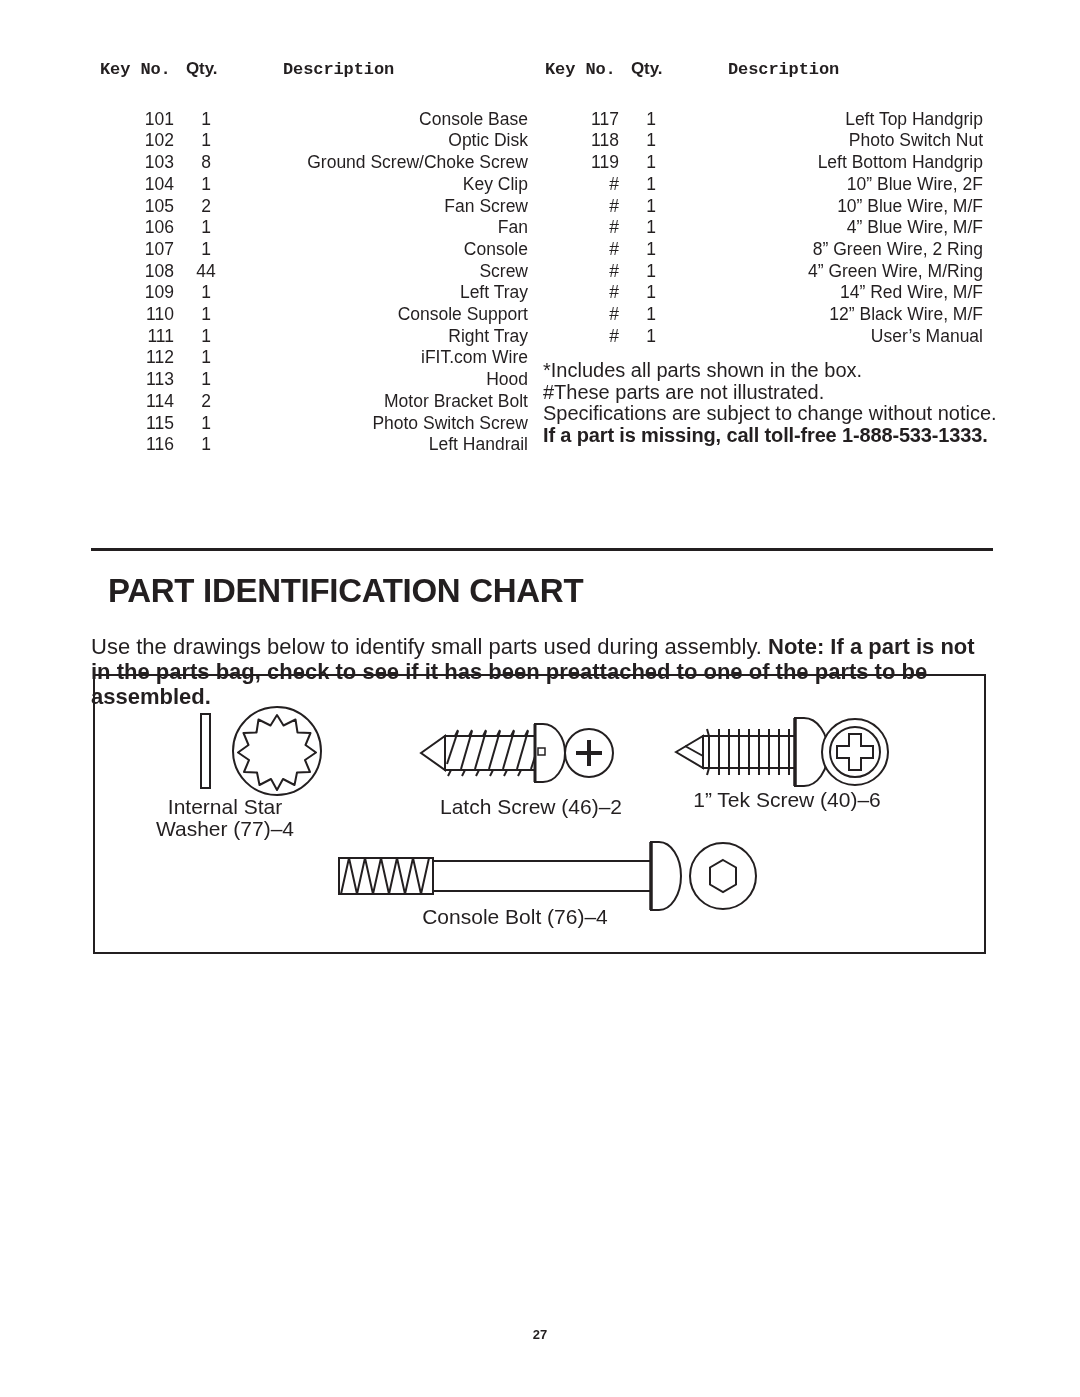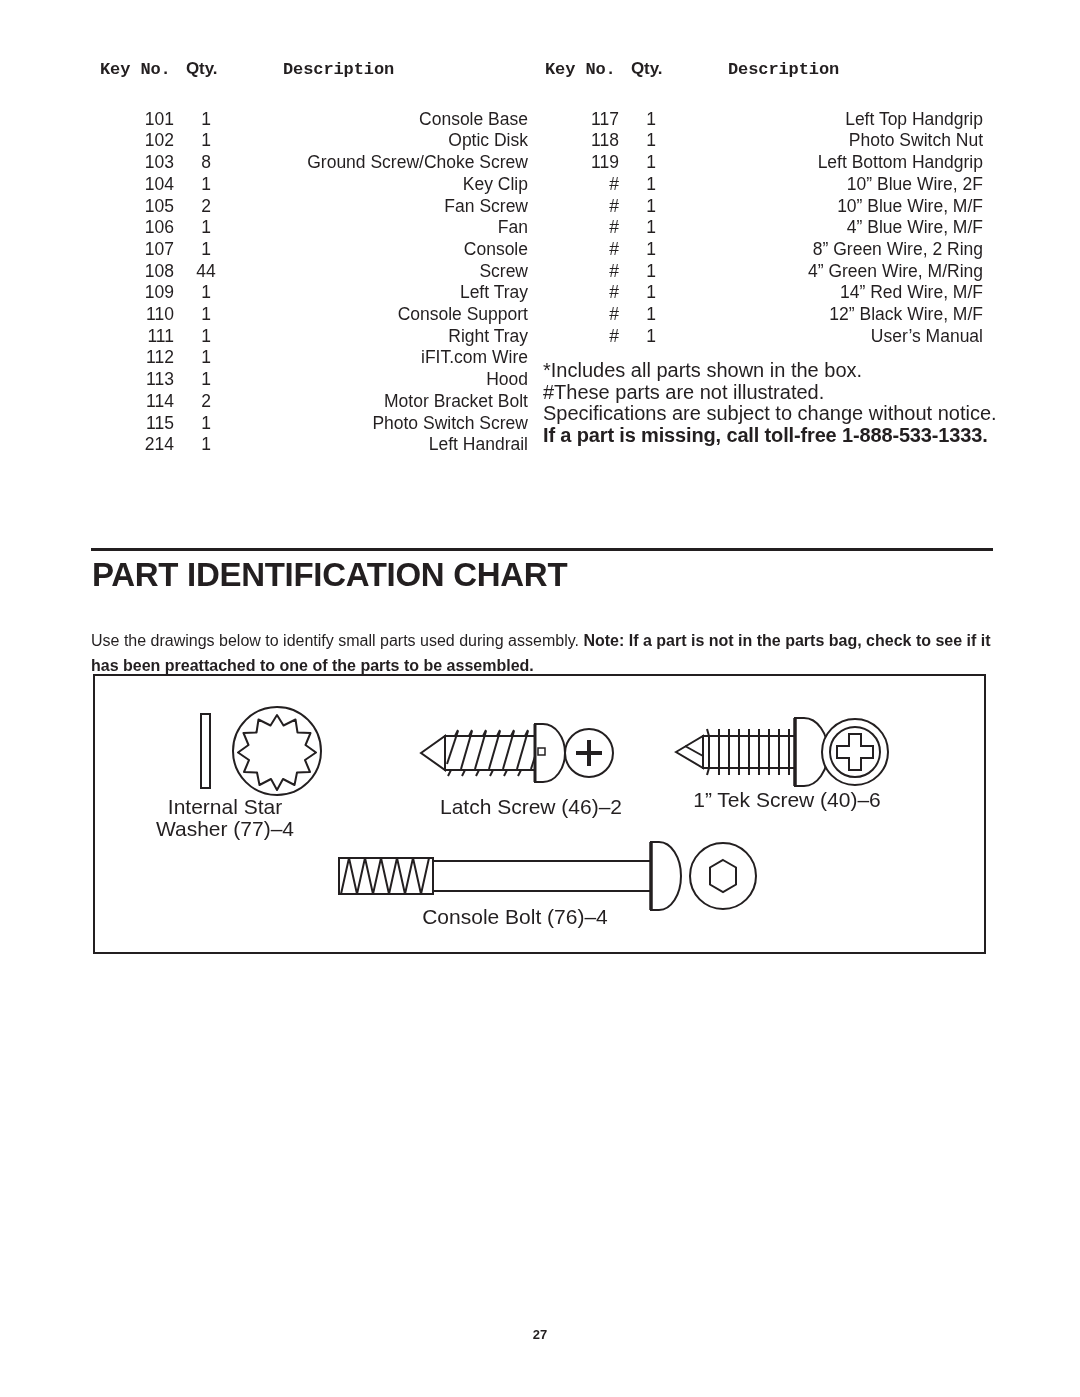--- a/index.html
+++ b/index.html
@@ -78,31 +78,31 @@
     height: 3px;
     background: #231f20;
   }
   .section-title {
     position: absolute;
     left: 92px;
     top: 555px;
     font-size: 33px;
     font-weight: bold;
     letter-spacing: -0.3px;
-    margin: 0;
+    margin: 16px;
     line-height: 40px;
   }
 
   
   .intro {
     position: absolute;
     left: 91px;
     top: 612px;
     width: 904px;
-    font-size: 16px;
+    font-size: 22px;
     line-height: 25px;
   }
   .intro .b { font-weight: bold; }
 
   
   .diagram-box {
     position: absolute;
     left: 93px;
     top: 674px;
     width: 893px;
@@ -227,21 +227,21 @@
             <td class="col-key">114</td>
             <td class="col-qty">2</td>
             <td class="col-desc">Motor Bracket Bolt</td>
           </tr>
           <tr>
             <td class="col-key">115</td>
             <td class="col-qty">1</td>
             <td class="col-desc">Photo Switch Screw</td>
           </tr>
           <tr>
-            <td class="col-key">214</td>
+            <td class="col-key">116</td>
             <td class="col-qty">1</td>
             <td class="col-desc">Left Handrail</td>
           </tr>
         </tbody>
     </table>
   </div>
 
   <div class="parts-col right">
     <table class="ptable">
       <thead>

